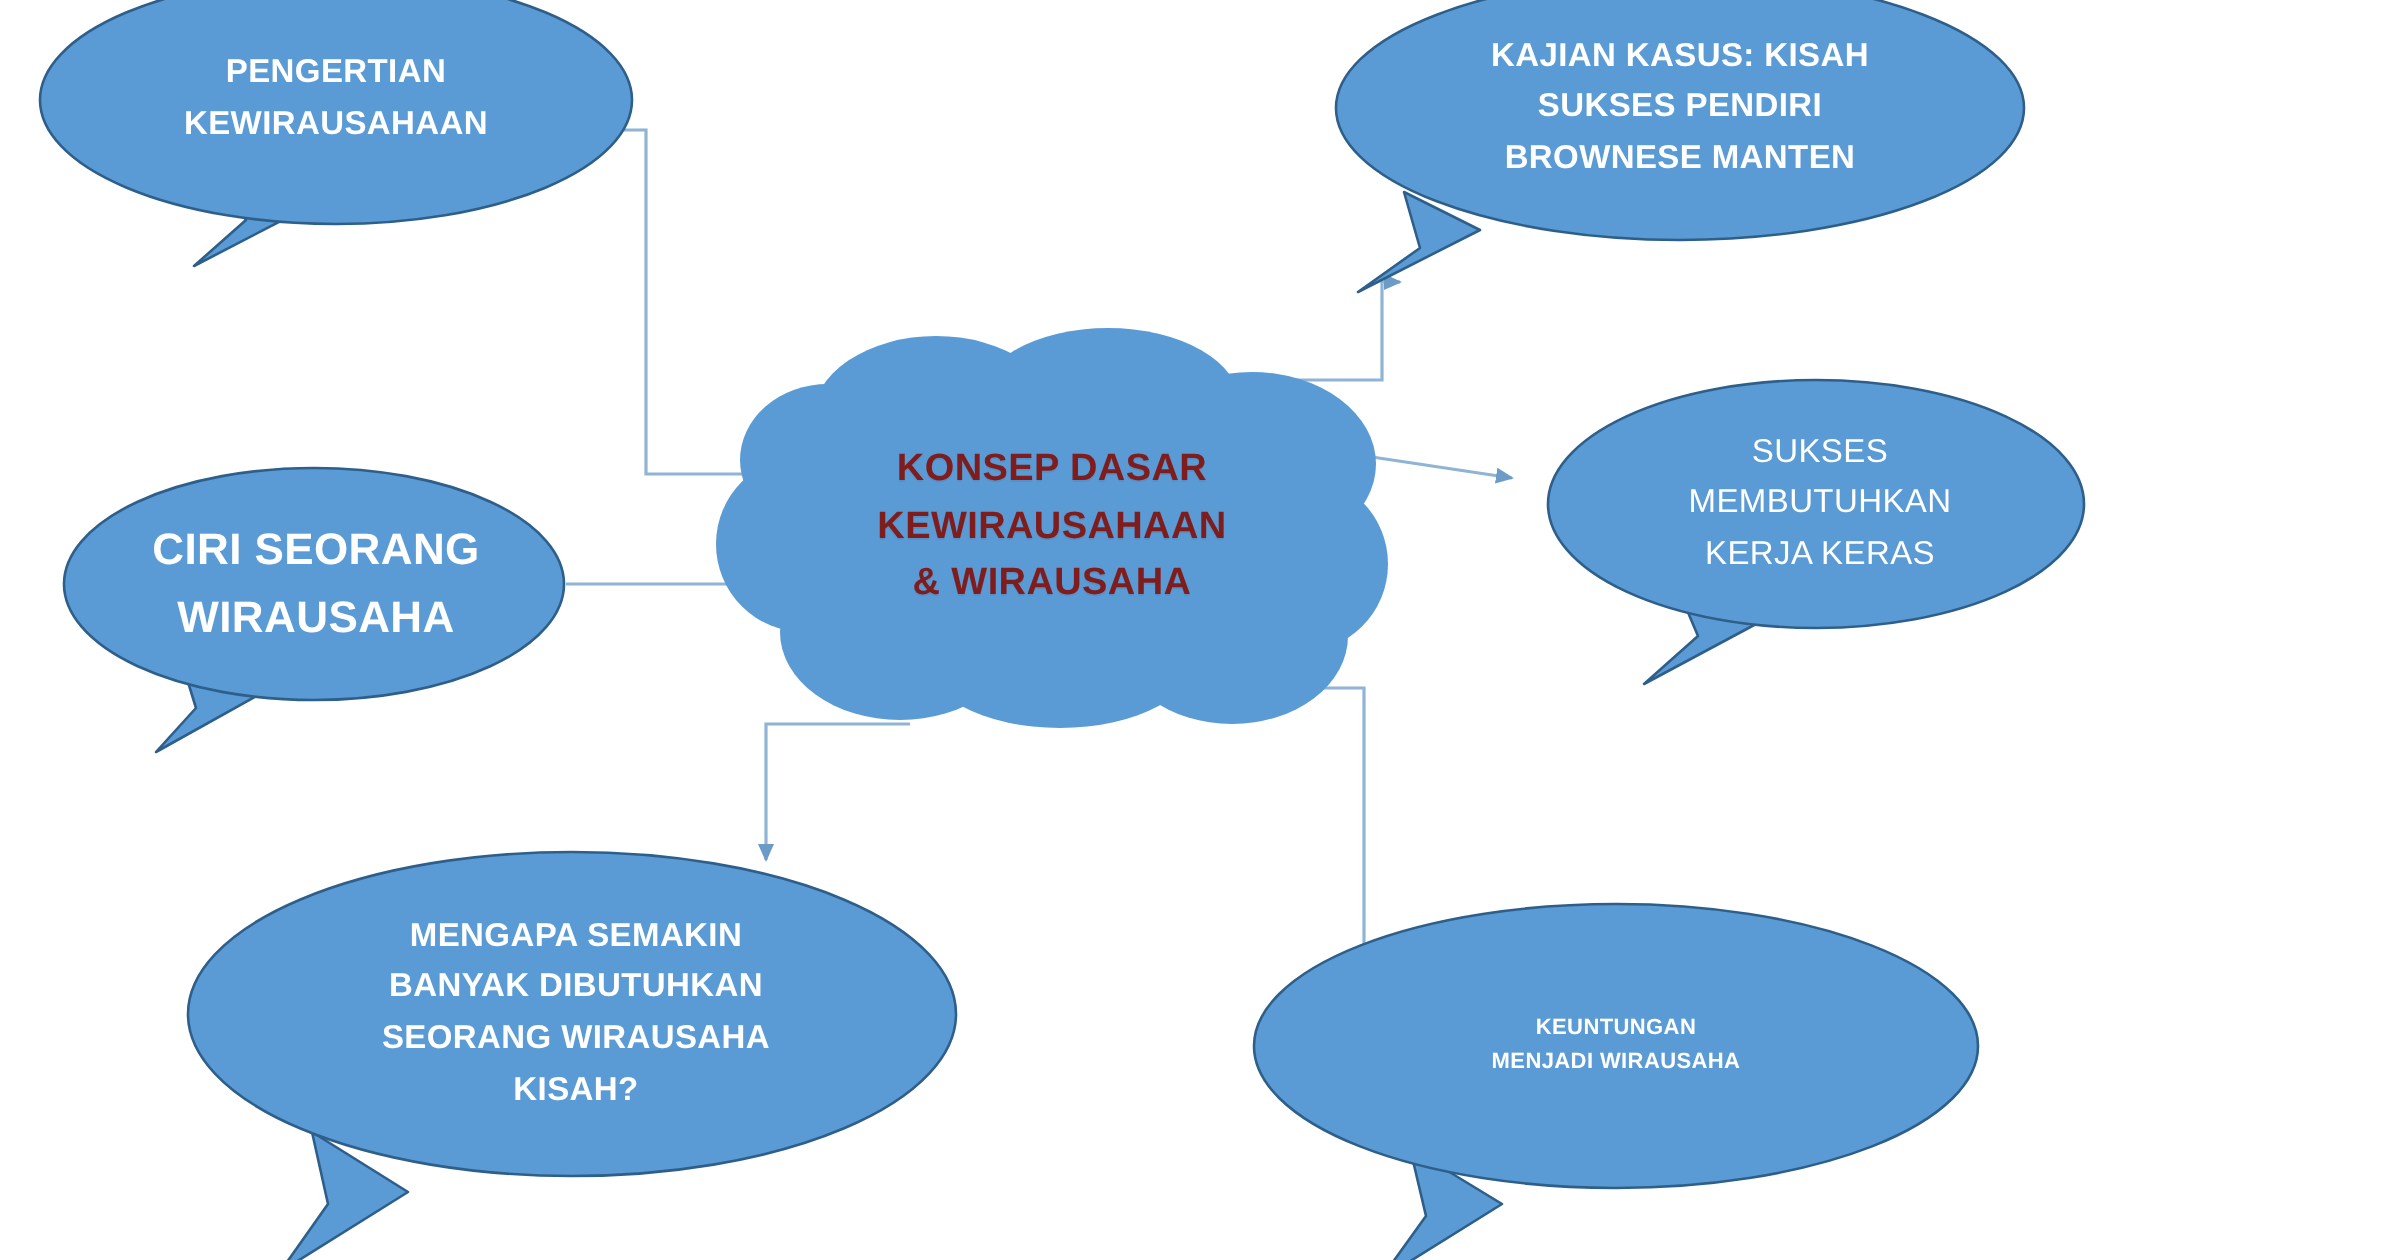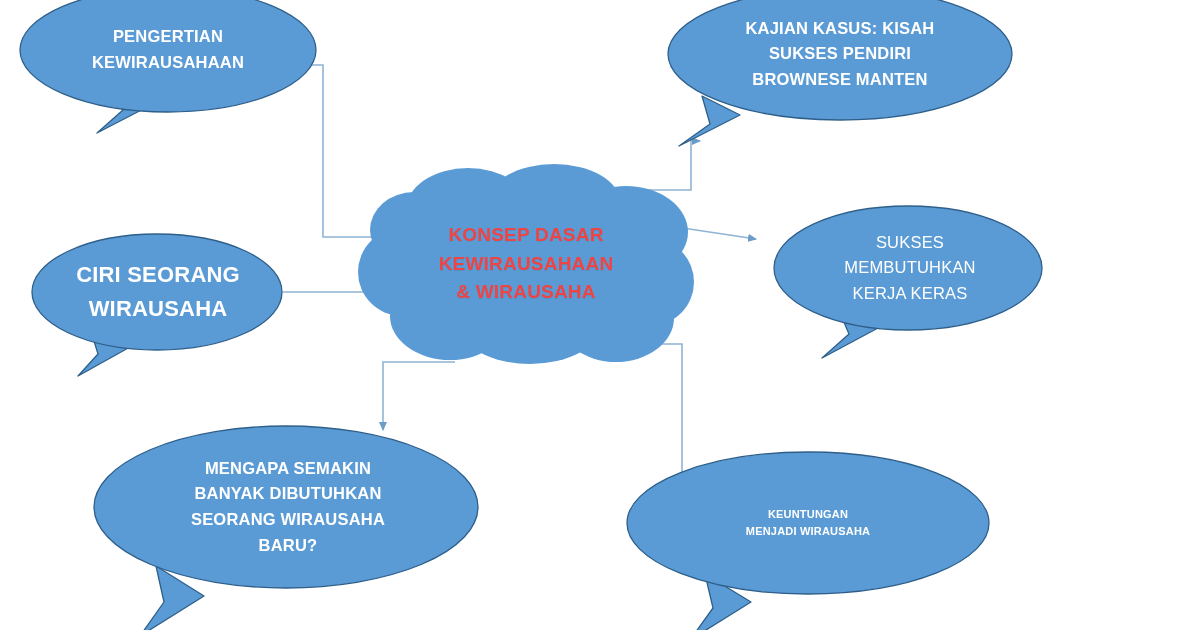--- a/index.html
+++ b/index.html
@@ -46,21 +46,21 @@
     justify-content: center;
     text-align: center;
     color: #ffffff;
     font-weight: bold;
     line-height: 1.55;
     letter-spacing: 0.2px;
     white-space: pre-line;
     pointer-events: none;
   }
   .node.center .label {
-    color: #ef4444;
+    color: #7f1d1d;
     text-shadow: 0 1px 0 rgba(0,0,0,0.06);
   }
 </style>
 </head>
 <body>
 
 <div id="canvas">
 
   <svg id="connectors" viewBox="0 0 1200 630" width="1200" height="630">
     <defs>
@@ -103,39 +103,39 @@
 
   <div class="node" style="left:30px; top:232px; width:256px; height:165px;">
     <svg width="256" height="165" viewBox="0 0 256 165">
       <path d="M60,96 L68,122 L48,144 L100,115 Z" fill="#5B9BD5" stroke="#2E5F8A" stroke-width="1.3" stroke-linejoin="round"></path>
       <ellipse cx="127" cy="60" rx="125" ry="58" fill="#5B9BD5" stroke="#2E5F8A" stroke-width="1.3"></ellipse>
     </svg>
     <div class="label" style="height:120px; font-size:22px;">CIRI SEORANG
 WIRAUSAHA</div>
   </div>
 
-  <div class="node" style="left:772px; top:204px; width:276px; height:175px;">
+  <div class="node" style="left:772px; top:188px; width:276px; height:175px;">
     <svg width="276" height="175" viewBox="0 0 276 175">
       <path d="M66,104 L77,130 L50,154 L106,124 Z" fill="#5B9BD5" stroke="#2E5F8A" stroke-width="1.3" stroke-linejoin="round"></path>
       <ellipse cx="136" cy="64" rx="134" ry="62" fill="#5B9BD5" stroke="#2E5F8A" stroke-width="1.3"></ellipse>
     </svg>
     <div class="label" style="height:128px; font-size:16.5px; font-weight:normal;">SUKSES
 MEMBUTUHKAN
 KERJA KERAS</div>
   </div>
 
   <div class="node" style="left:92px; top:424px; width:392px; height:215px;">
     <svg width="392" height="215" viewBox="0 0 392 215">
       <path d="M64,142 L72,178 L48,212 L112,172 Z" fill="#5B9BD5" stroke="#2E5F8A" stroke-width="1.3" stroke-linejoin="round"></path>
       <ellipse cx="194" cy="83" rx="192" ry="81" fill="#5B9BD5" stroke="#2E5F8A" stroke-width="1.3"></ellipse>
     </svg>
     <div class="label" style="height:166px; font-size:16.5px;">MENGAPA SEMAKIN
 BANYAK DIBUTUHKAN
 SEORANG WIRAUSAHA
-BARU?</div>
+KISAH?</div>
   </div>
 
   <div class="node" style="left:625px; top:450px; width:366px; height:190px;">
     <svg width="366" height="190" viewBox="0 0 366 190">
       <path d="M80,124 L88,158 L65,190 L126,152 Z" fill="#5B9BD5" stroke="#2E5F8A" stroke-width="1.3" stroke-linejoin="round"></path>
       <ellipse cx="183" cy="73" rx="181" ry="71" fill="#5B9BD5" stroke="#2E5F8A" stroke-width="1.3"></ellipse>
     </svg>
     <div class="label" style="height:146px; font-size:11px;">KEUNTUNGAN
 MENJADI WIRAUSAHA</div>
   </div>

